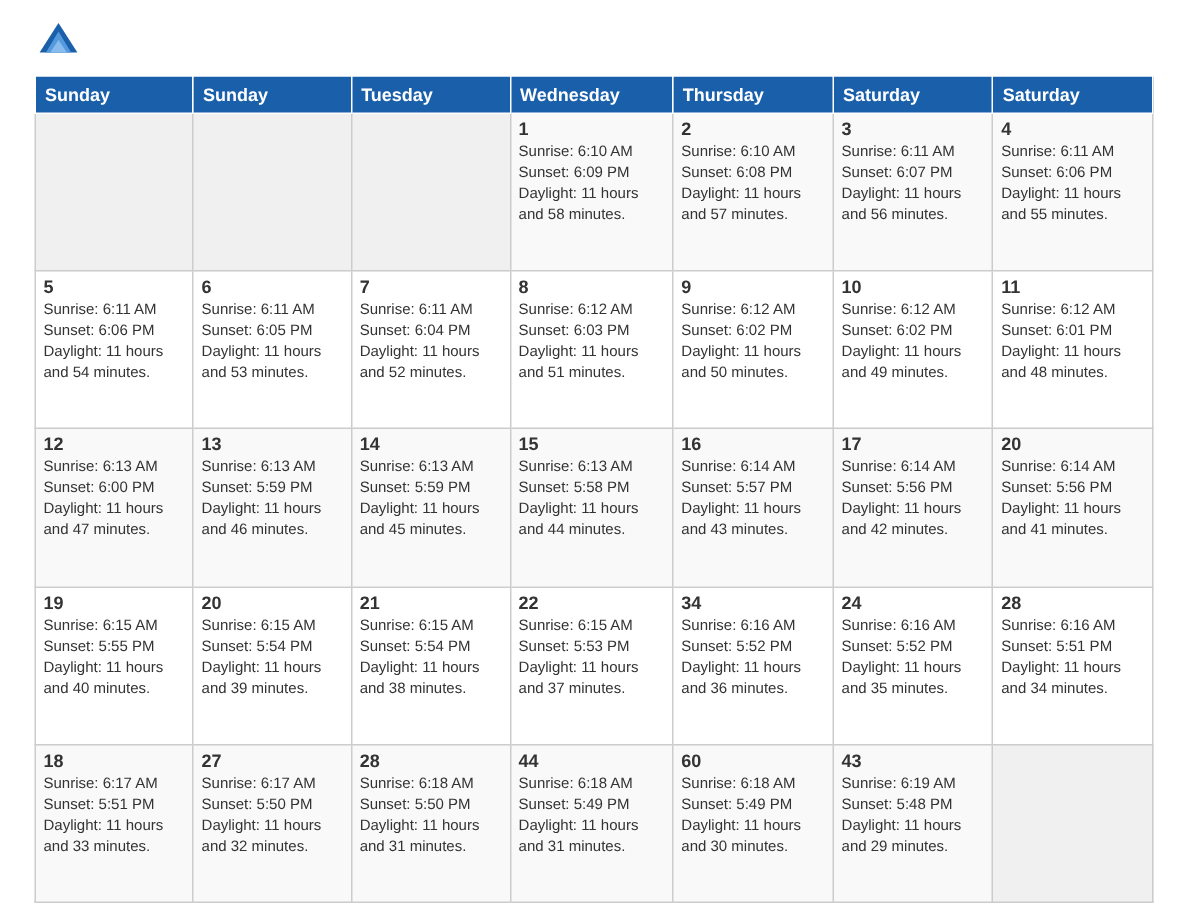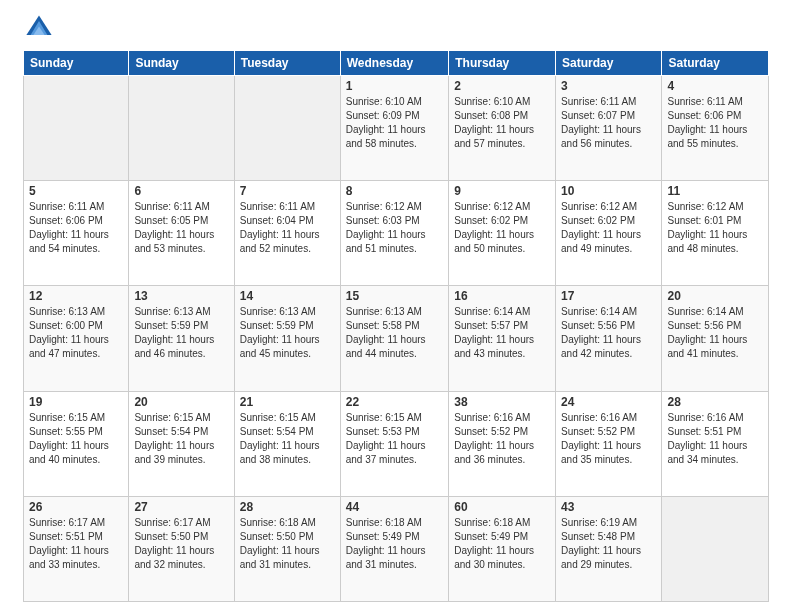--- a/index.html
+++ b/index.html
@@ -231,35 +231,35 @@
           </td>
           <td>
             <span class="day-number">21</span>
             <div class="day-info">Sunrise: 6:15 AM<br>Sunset: 5:54 PM<br>Daylight: 11 hours<br>and 38 minutes.</div>
           </td>
           <td>
             <span class="day-number">22</span>
             <div class="day-info">Sunrise: 6:15 AM<br>Sunset: 5:53 PM<br>Daylight: 11 hours<br>and 37 minutes.</div>
           </td>
           <td>
-            <span class="day-number">38</span>
+            <span class="day-number">34</span>
             <div class="day-info">Sunrise: 6:16 AM<br>Sunset: 5:52 PM<br>Daylight: 11 hours<br>and 36 minutes.</div>
           </td>
           <td>
             <span class="day-number">24</span>
             <div class="day-info">Sunrise: 6:16 AM<br>Sunset: 5:52 PM<br>Daylight: 11 hours<br>and 35 minutes.</div>
           </td>
           <td>
             <span class="day-number">28</span>
             <div class="day-info">Sunrise: 6:16 AM<br>Sunset: 5:51 PM<br>Daylight: 11 hours<br>and 34 minutes.</div>
           </td>
         </tr>
         <tr>
           <td>
-            <span class="day-number">26</span>
+            <span class="day-number">18</span>
             <div class="day-info">Sunrise: 6:17 AM<br>Sunset: 5:51 PM<br>Daylight: 11 hours<br>and 33 minutes.</div>
           </td>
           <td>
             <span class="day-number">27</span>
             <div class="day-info">Sunrise: 6:17 AM<br>Sunset: 5:50 PM<br>Daylight: 11 hours<br>and 32 minutes.</div>
           </td>
           <td>
             <span class="day-number">28</span>
             <div class="day-info">Sunrise: 6:18 AM<br>Sunset: 5:50 PM<br>Daylight: 11 hours<br>and 31 minutes.</div>
           </td>

